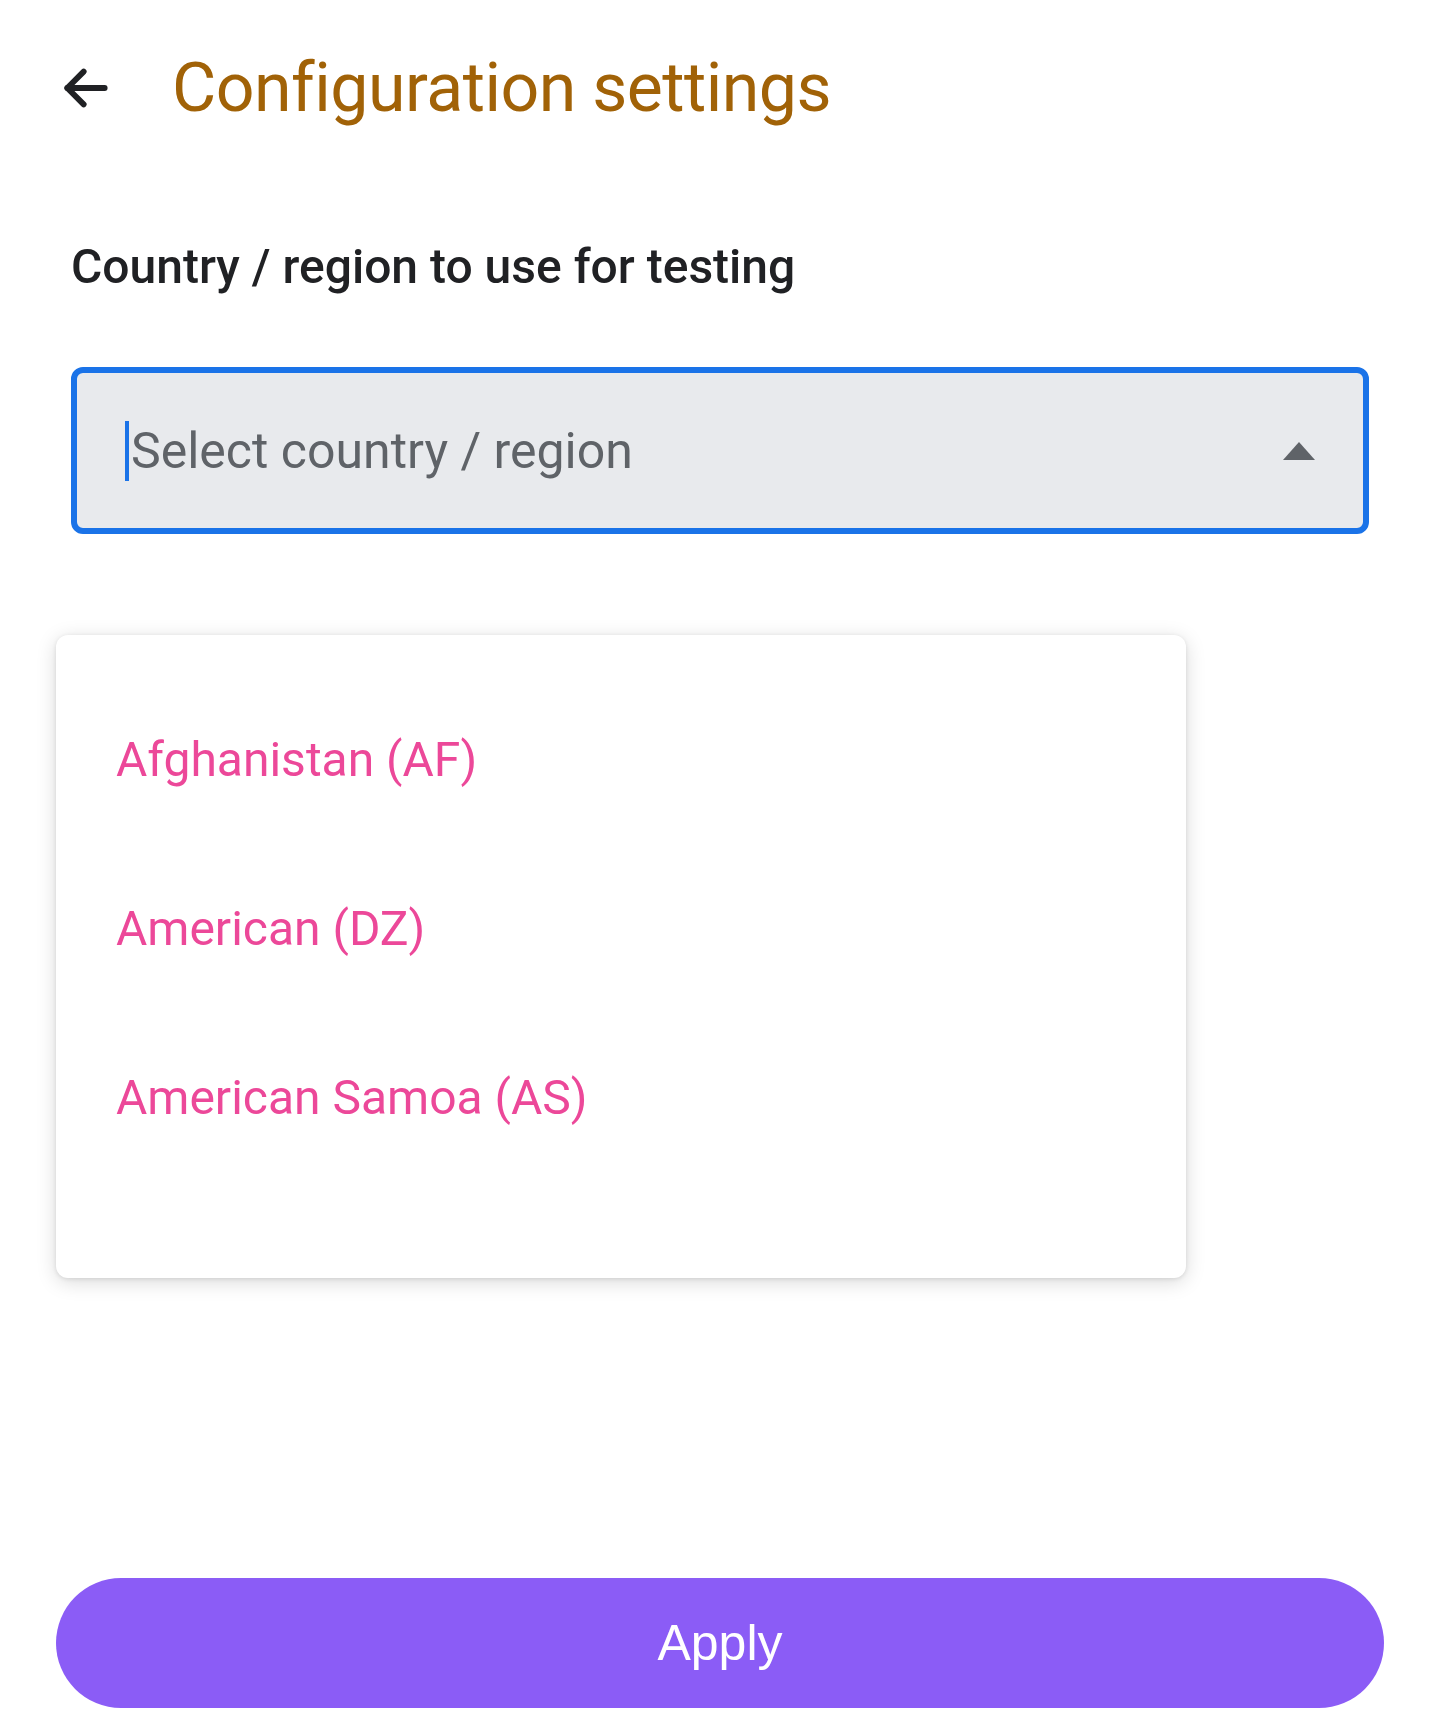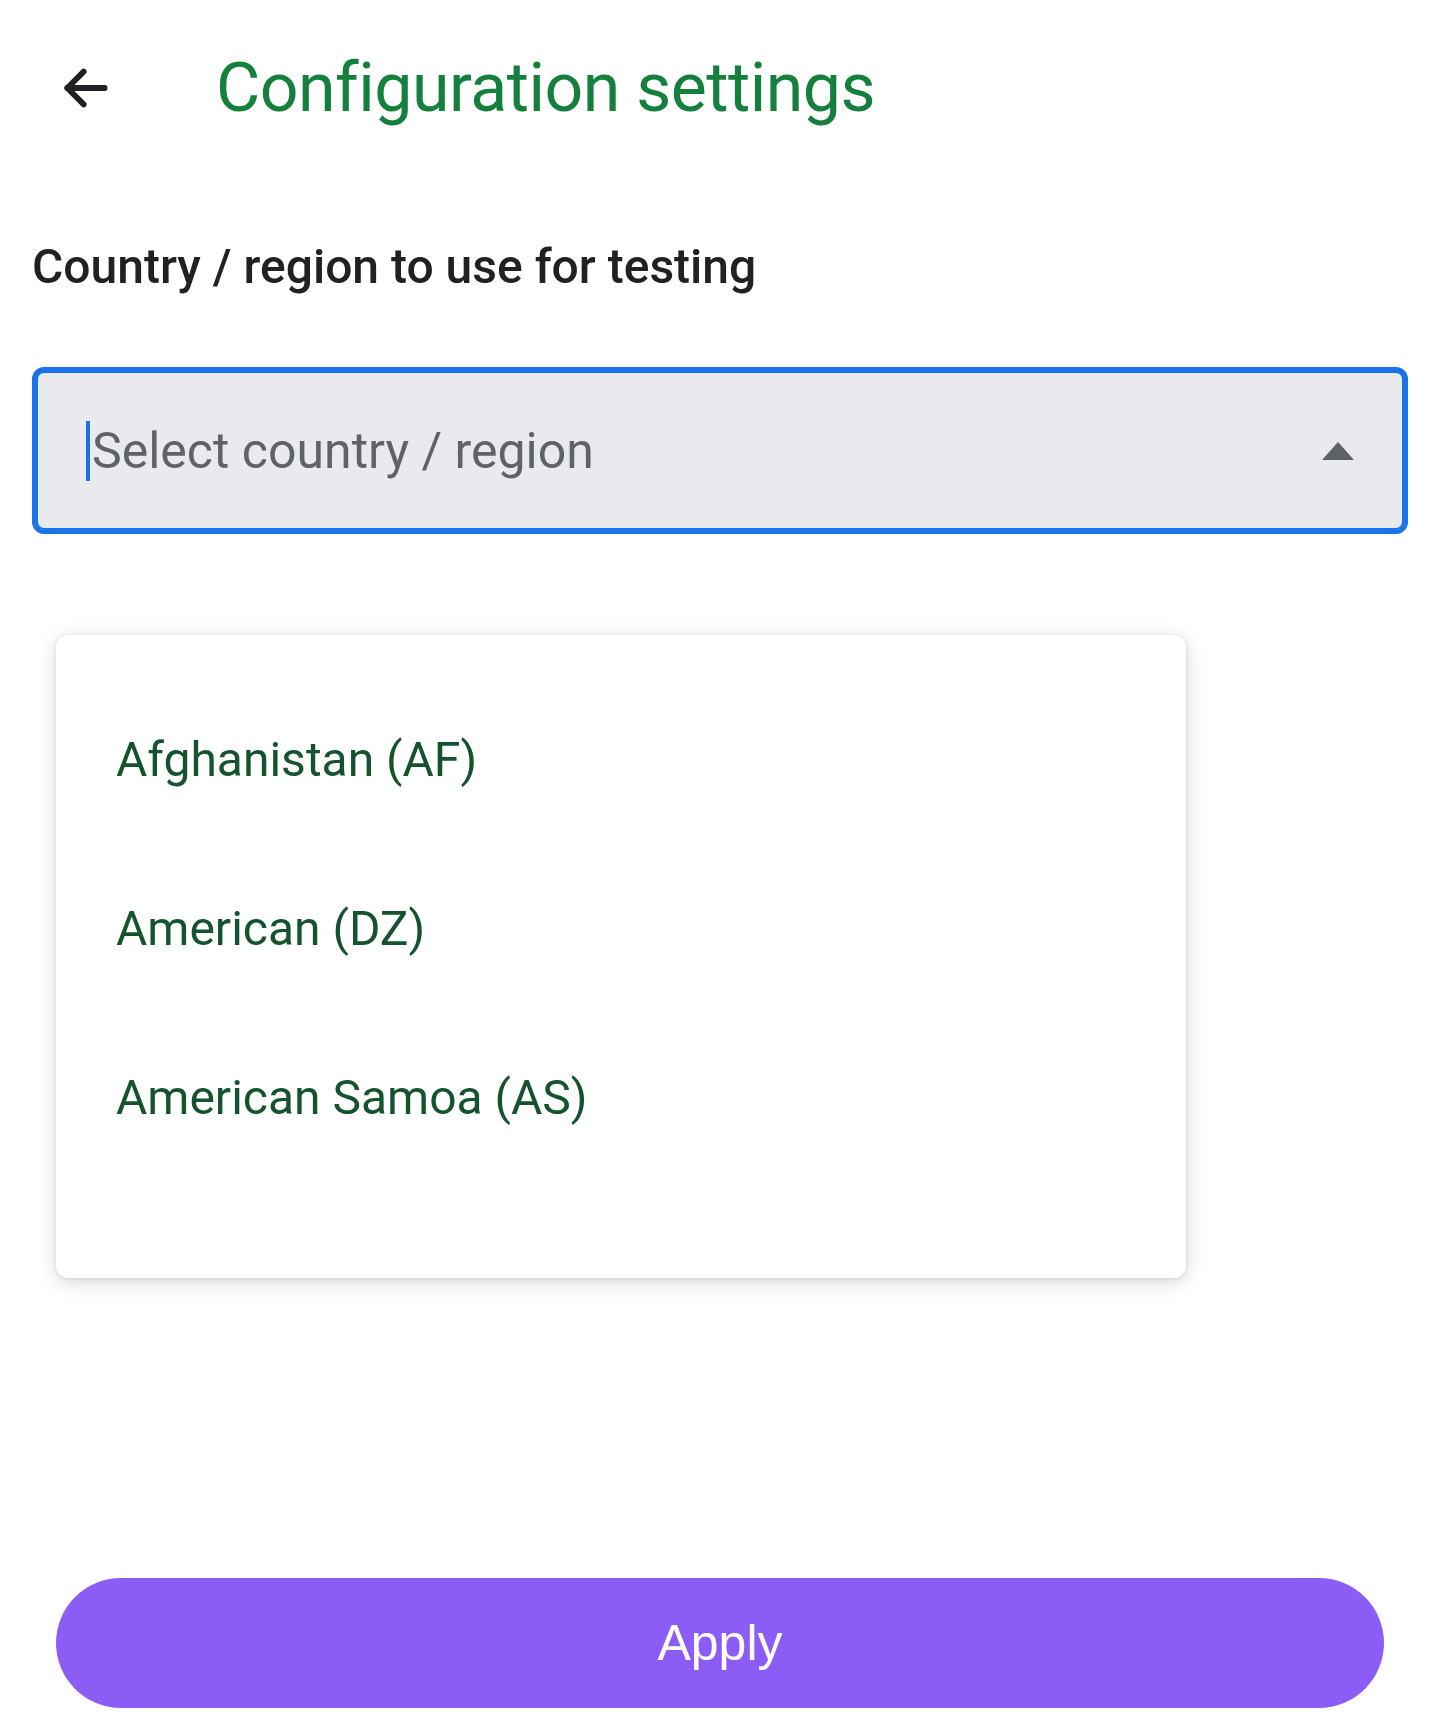--- a/index.html
+++ b/index.html
@@ -36,27 +36,26 @@
     }
     
     .back-button svg {
       width: 56px;
       height: 56px;
     }
     
     .page-title {
       font-size: 68px;
       font-weight: 400;
-      color: #15803d;
+      color: #a16207;
       letter-spacing: -0.5px;
-      margin-left: 44px;
     }
     
     .content {
-      padding: 0 32px;
+      padding: 0 71px;
     }
     
     .section-label {
       font-size: 48px;
       font-weight: 500;
       color: #202124;
       margin-top: 110px;
       margin-bottom: 72px;
     }
     
@@ -104,21 +103,21 @@
       box-shadow: 0 4px 20px rgba(0, 0, 0, 0.15), 0 1px 4px rgba(0, 0, 0, 0.1);
       padding: 40px 0;
       z-index: 10;
       max-height: 960px;
       overflow: hidden;
     }
     
     .dropdown-item {
       padding: 56px 60px;
       font-size: 48px;
-      color: #14532d;
+      color: #ec4899;
       cursor: pointer;
     }
     
     .dropdown-item-partial {
       padding: 56px 60px 0 60px;
       font-size: 48px;
       color: #202124;
       cursor: pointer;
       height: 50px;
       overflow: hidden;

